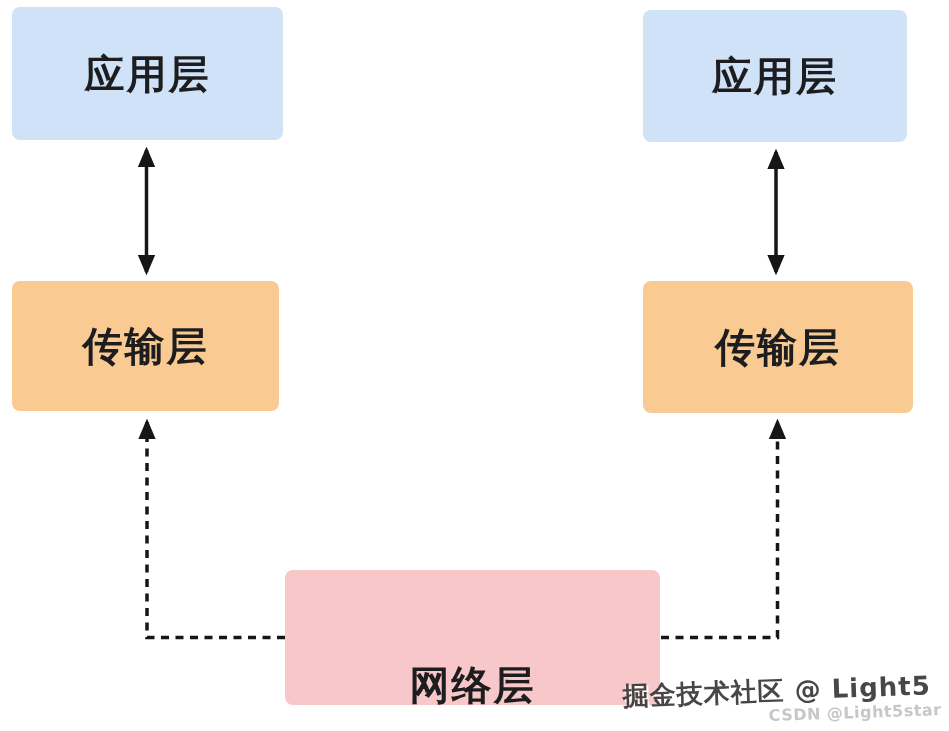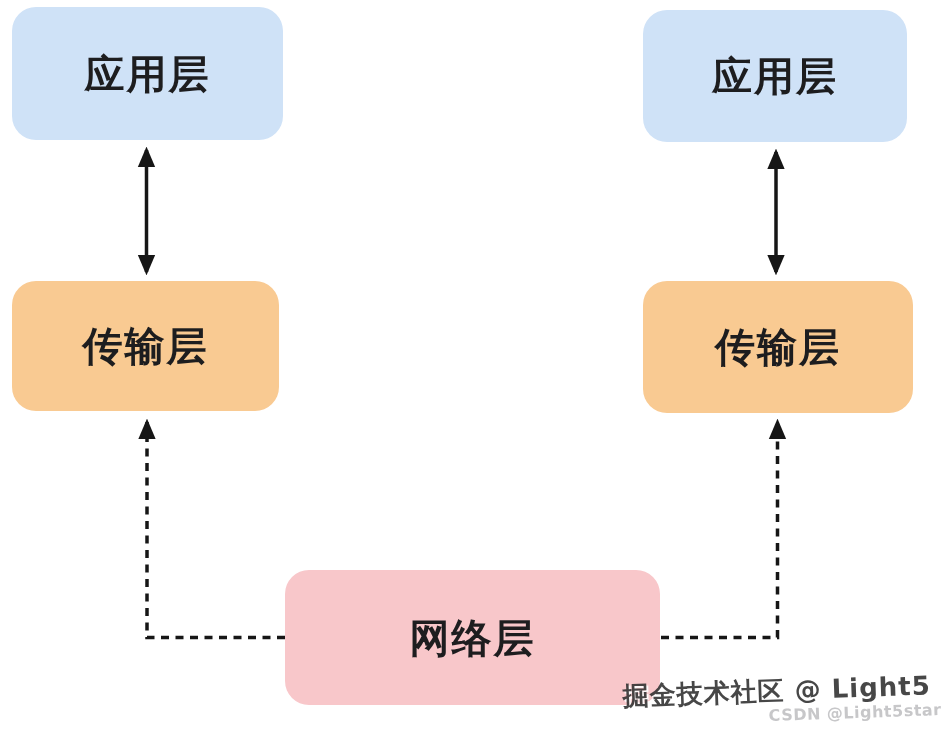--- a/index.html
+++ b/index.html
@@ -6,38 +6,38 @@
   .canvas {
     position: relative;
     width: 949px;
     height: 731px;
     background: #ffffff;
     overflow: hidden;
     font-family: "DejaVu Sans", "Liberation Sans", sans-serif;
   }
   .node {
     position: absolute;
-    border-radius: 24px;
+    border-radius: 8px;
     display: flex;
     align-items: center;
     justify-content: center;
   }
   .node-label {
     font-size: 40px;
     font-weight: 700;
     color: #1d1d1f;
     letter-spacing: 2px;
     line-height: 1;
     user-select: none;
   }
   .n-app-left  { left: 12px;  top: 7px;   width: 271px; height: 133px; }
   .n-app-right { left: 643px; top: 10px;  width: 264px; height: 132px; }
   .n-tr-left   { left: 12px;  top: 281px; width: 267px; height: 130px; }
   .n-tr-right  { left: 643px; top: 281px; width: 270px; height: 132px; }
-  .n-net       { left: 285px; top: 570px; width: 375px; height: 135px; }
+  .n-net       { left: 285px; top: 570px; width: 375px; height: 135px; align-items: flex-end; }
 
   .edges-layer {
     position: absolute;
     left: 0; top: 0;
     width: 949px; height: 731px;
     pointer-events: none;
   }
 
   .watermark {
     position: absolute;

